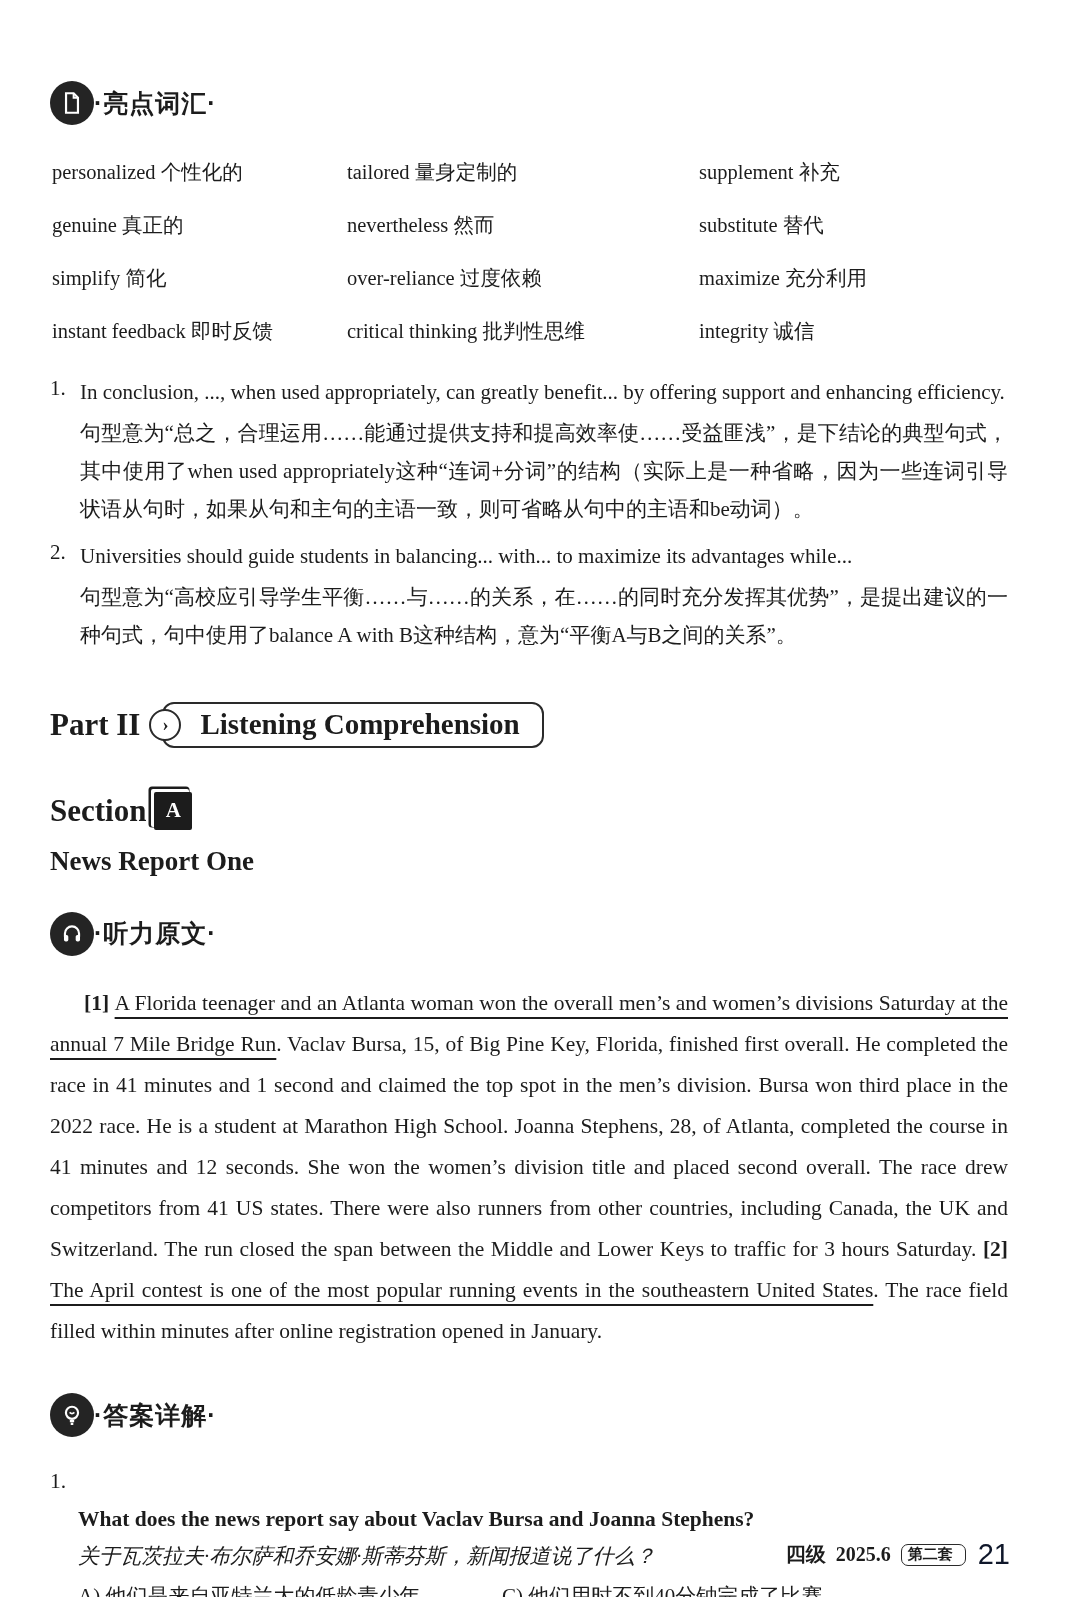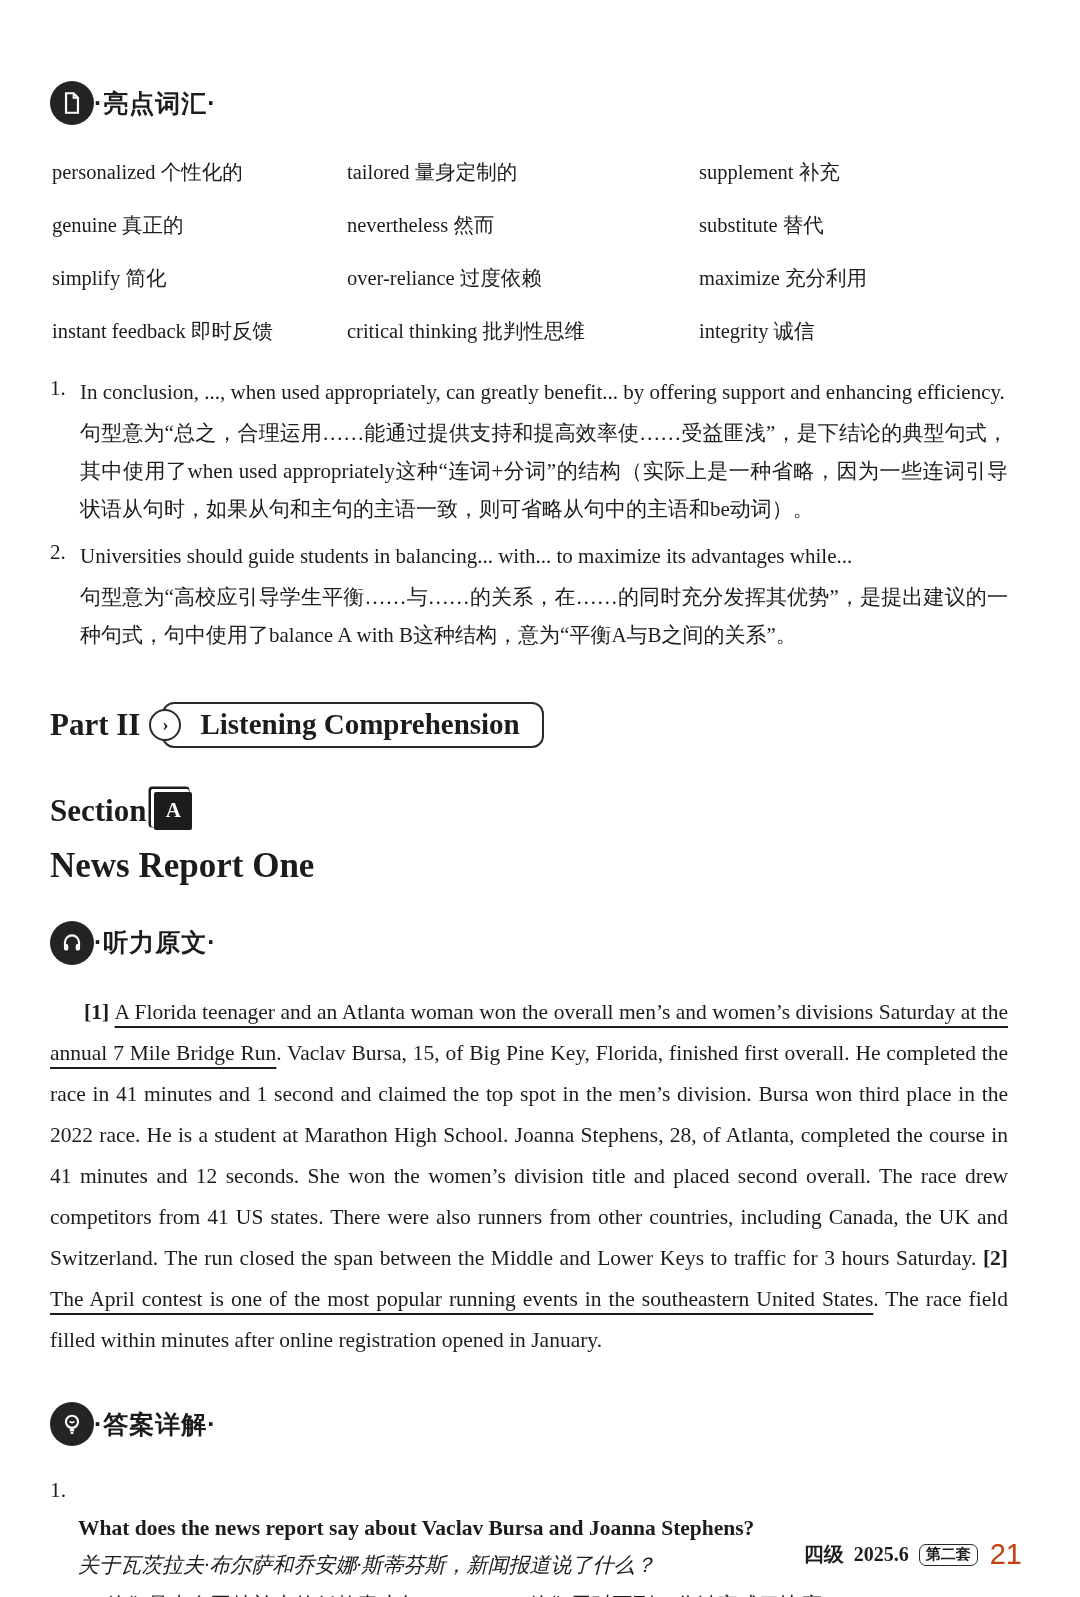--- a/index.html
+++ b/index.html
@@ -36,44 +36,44 @@
   .chevron-circle{position:absolute;left:-15px;top:50%;transform:translateY(-50%);
     width:28px;height:28px;border-radius:50%;background:#fff;
     border:2px solid #2a2a2a;display:flex;align-items:center;justify-content:center;
     font-size:18px;font-weight:700;line-height:1;}
   
   .section-line{margin-top:44px;display:flex;align-items:center;gap:8px;}
   .section-word{font-size:31px;font-weight:700;}
   .page-a-icon{width:34px;height:34px;border:2px solid #1c1c1c;border-radius:2px;
     background:#1c1c1c;color:#fff;display:flex;align-items:center;justify-content:center;
     font-size:21px;font-weight:700;box-shadow:-3px -3px 0 0 #fff, -4px -4px 0 1.5px #1c1c1c;}
-  .news-title{margin-top:16px;font-size:35px;font-weight:700;}
+  .news-title{margin-top:16px;font-size:27px;font-weight:700;}
   .transcript-header{margin-top:20px;}
   .transcript{margin:12px 0 0 0;font-size:21.5px;line-height:41px;
     text-align:justify;text-indent:34px;}
   .seg-bold{font-weight:700;}
   .seg-underline{text-decoration:underline;text-underline-offset:7px;
     text-decoration-thickness:1.5px;}
   
   .answers-header{margin-top:26px;}
   .q-block{margin-top:16px;font-size:21.5px;}
   .q-line{display:flex;gap:8px;}
   .q-num{flex:0 0 20px;}
   .q-en{font-weight:700;margin-top:38px;}
   .q-zh{margin:9px 0 4px 28px;font-style:italic;font-size:21px;line-height:30px;}
   .opts{margin:10px 0 0 28px;display:grid;grid-template-columns:424px 1fr;
     row-gap:12px;font-size:21px;line-height:30px;}
   .opt{display:flex;gap:6px;}
   
-  .footer{position:absolute;right:58px;bottom:26px;display:flex;
+  .footer{position:absolute;right:70px;bottom:26px;display:flex;
     align-items:center;gap:10px;font-size:20px;font-weight:700;}
-  .set-box{border:1.5px solid #2a2a2a;border-radius:7px;padding:0 6px 1px 6px;
+  .set-box{border:1.5px solid #2a2a2a;border-radius:7px;padding:0 12px 1px 6px;
     font-size:15px;font-weight:700;}
   .page-num{font-family:"Liberation Sans",sans-serif;font-size:29px;
-    font-weight:400;color:#c2410c;margin-left:2px;}
+    font-weight:400;color:#0f172a;margin-left:2px;}
 </style>
 </head>
 <body>
 
 <div class="page">
 
   <section>
     <div class="sec-header">
       <span class="circle-icon">
         <svg viewBox="0 0 24 24">

